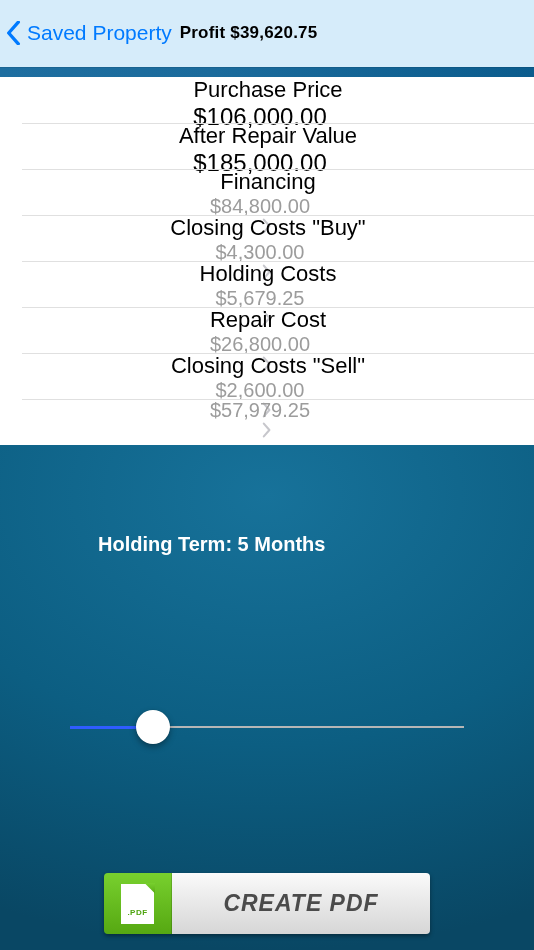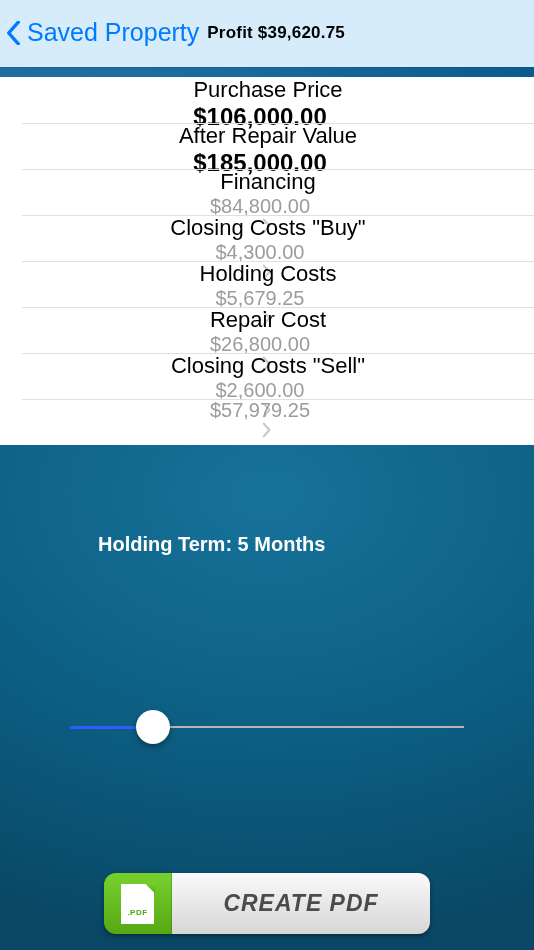--- a/index.html
+++ b/index.html
@@ -40,21 +40,21 @@
       padding: 0 10px 2px 6px;
       flex: 0 0 auto;
       box-shadow: 0 1px 0 rgba(0,0,0,0.08);
       position: relative;
       z-index: 2;
     }
     .back-wrap {
       display: flex;
       align-items: center;
       color: var(--ios-blue);
-      font-size: 25px;
+      font-size: 21px;
       font-weight: 400;
       cursor: pointer;
       flex: 0 0 auto;
     }
     .back-wrap .chev {
       width: 18px;
       display: inline-flex;
       margin-right: 3px;
     }
     .title-wrap {
@@ -97,21 +97,21 @@
     }
     .row .label {
       flex: 1;
       color: var(--row-label);
       font-size: 22px;
       font-weight: 400;
     }
     .row .value {
       color: var(--row-value-strong);
       font-size: 24px;
-      font-weight: 700;
+      font-weight: 400;
       margin-right: 16px;
     }
     .row.link .value {
       color: var(--row-value-muted);
       font-weight: 400;
       font-size: 20px;
       margin-right: 16px;
     }
     .row .chev {
       width: 12px; height: 18px;
@@ -174,21 +174,21 @@
 
     .pdf-btn {
       position: absolute;
       left: 104px; right: 104px;
       bottom: 16px;
       height: 61px;
       display: flex;
       align-items: stretch;
       cursor: pointer;
       box-shadow: 0 2px 4px rgba(0,0,0,0.4);
-      border-radius: 12px;
+      border-radius: 4px;
       overflow: hidden;
     }
     .pdf-btn .pdf-icon-box {
       flex: 0 0 68px;
       background: linear-gradient(#78d02e 0%, #56a812 100%);
       display: flex;
       align-items: center;
       justify-content: center;
       position: relative;
       border-right: 1px solid rgba(0,0,0,0.15);

